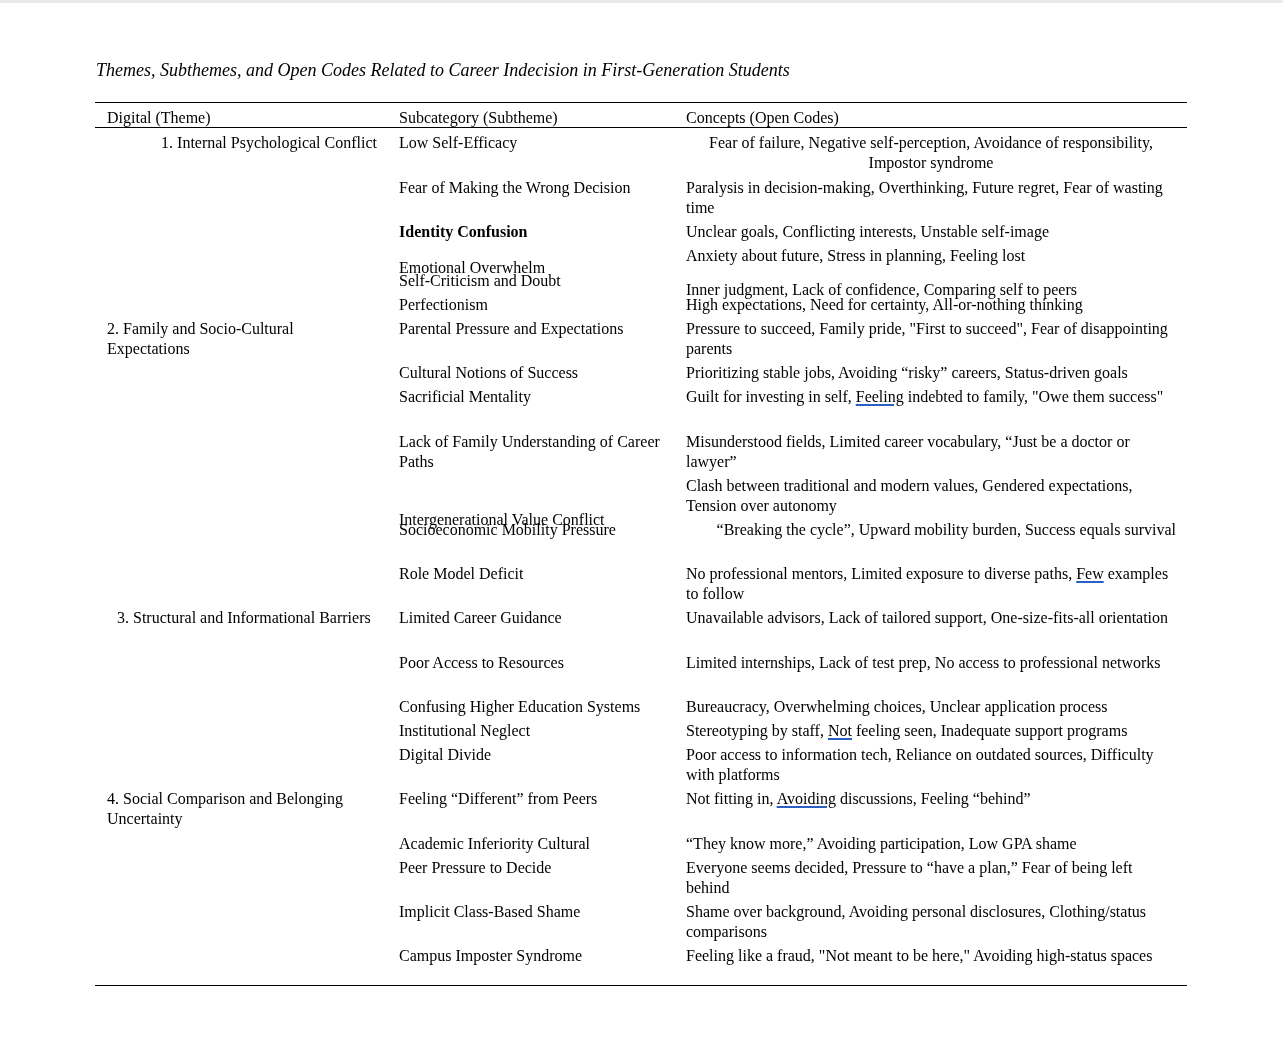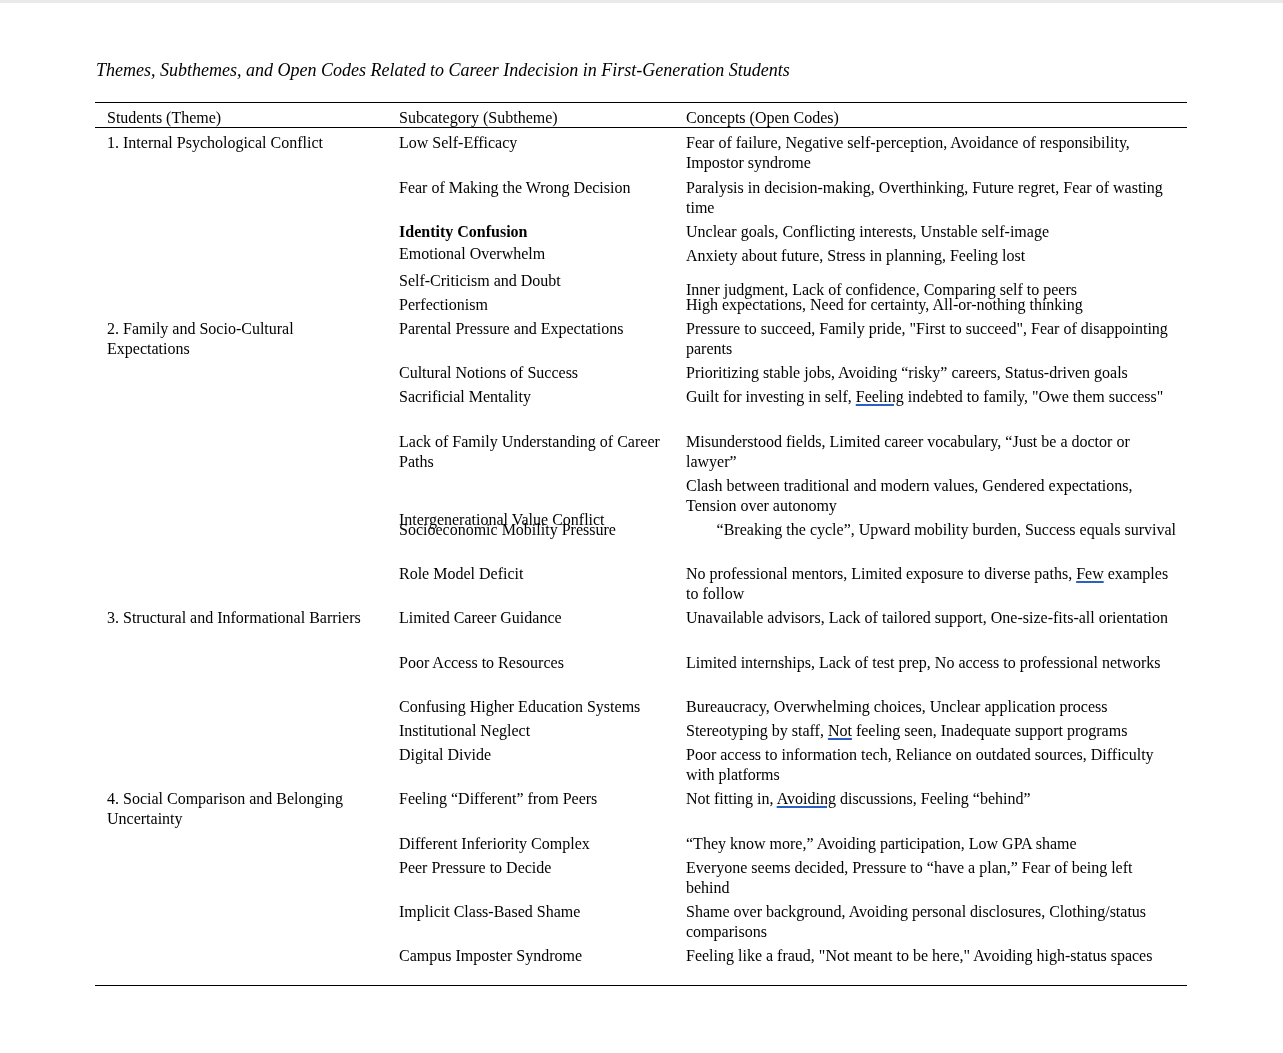--- a/index.html
+++ b/index.html
@@ -28,44 +28,44 @@
     .ul { text-decoration: underline; text-decoration-color: #2b5fc2; text-decoration-thickness: 1.5px; text-underline-offset: 2px; }
   </style>
 </head>
 <body>
 
 <div class="topbar"></div>
 
 <div class="caption">Themes, Subthemes, and Open Codes Related to Career Indecision in First-Generation Students</div>
 
 <div class="rule top"></div>
-<div class="cell c1 hdr">Students (Theme)</div>
+<div class="cell c1 hdr">Digital (Theme)</div>
 <div class="cell c2 hdr">Subcategory (Subtheme)</div>
 <div class="cell c3 hdr">Concepts (Open Codes)</div>
 <div class="rule head"></div>
 
 <div id="table-body">
-    <div class="cell c1" style="top: 133px;">1. Internal Psychological Conflict</div>
+    <div class="cell c1" style="top: 133px; text-align: right;">1. Internal Psychological Conflict</div>
     <div class="cell c1" style="top: 319px;">2. Family and Socio-Cultural Expectations</div>
-    <div class="cell c1" style="top: 608px;">3. Structural and Informational Barriers</div>
+    <div class="cell c1" style="top: 608px; margin-left: 10px;">3. Structural and Informational Barriers</div>
     <div class="cell c1" style="top: 789px;">4. Social Comparison and Belonging Uncertainty</div>
     <div>
       <div class="cell c2" style="top: 133px;">Low Self-Efficacy</div>
-      <div class="cell c3" style="top: 133px;">Fear of failure, Negative self-perception, Avoidance of responsibility, Impostor syndrome</div>
+      <div class="cell c3" style="top: 133px; text-align: center;">Fear of failure, Negative self-perception, Avoidance of responsibility, Impostor syndrome</div>
     </div>
     <div>
       <div class="cell c2" style="top: 178px;">Fear of Making the Wrong Decision</div>
       <div class="cell c3" style="top: 178px;">Paralysis in decision-making, Overthinking, Future regret, Fear of wasting time</div>
     </div>
     <div>
       <div class="cell c2" style="top: 222px; font-weight: bold;">Identity Confusion</div>
       <div class="cell c3" style="top: 222px;">Unclear goals, Conflicting interests, Unstable self-image</div>
     </div>
     <div>
-      <div class="cell c2" style="top: 244px;">Emotional Overwhelm</div>
+      <div class="cell c2" style="top: 258px;">Emotional Overwhelm</div>
       <div class="cell c3" style="top: 246px;">Anxiety about future, Stress in planning, Feeling lost</div>
     </div>
     <div>
       <div class="cell c2" style="top: 271px;">Self-Criticism and Doubt</div>
       <div class="cell c3" style="top: 280px;">Inner judgment, Lack of confidence, Comparing self to peers</div>
     </div>
     <div>
       <div class="cell c2" style="top: 295px;">Perfectionism</div>
       <div class="cell c3" style="top: 295px;">High expectations, Need for certainty, All-or-nothing thinking</div>
     </div>
@@ -115,21 +115,21 @@
     </div>
     <div>
       <div class="cell c2" style="top: 745px;">Digital Divide</div>
       <div class="cell c3" style="top: 745px;">Poor access to information tech, Reliance on outdated sources, Difficulty with platforms</div>
     </div>
     <div>
       <div class="cell c2" style="top: 789px;">Feeling “Different” from Peers</div>
       <div class="cell c3" style="top: 789px;"><span>Not fitting in, </span><span class="ul">Avoiding</span><span> discussions, Feeling “behind”</span></div>
     </div>
     <div>
-      <div class="cell c2" style="top: 834px;">Different Inferiority Complex</div>
+      <div class="cell c2" style="top: 834px;">Academic Inferiority Cultural</div>
       <div class="cell c3" style="top: 834px;">“They know more,” Avoiding participation, Low GPA shame</div>
     </div>
     <div>
       <div class="cell c2" style="top: 858px;">Peer Pressure to Decide</div>
       <div class="cell c3" style="top: 858px;">Everyone seems decided, Pressure to “have a plan,” Fear of being left behind</div>
     </div>
     <div>
       <div class="cell c2" style="top: 902px;">Implicit Class-Based Shame</div>
       <div class="cell c3" style="top: 902px;">Shame over background, Avoiding personal disclosures, Clothing/status comparisons</div>
     </div>

